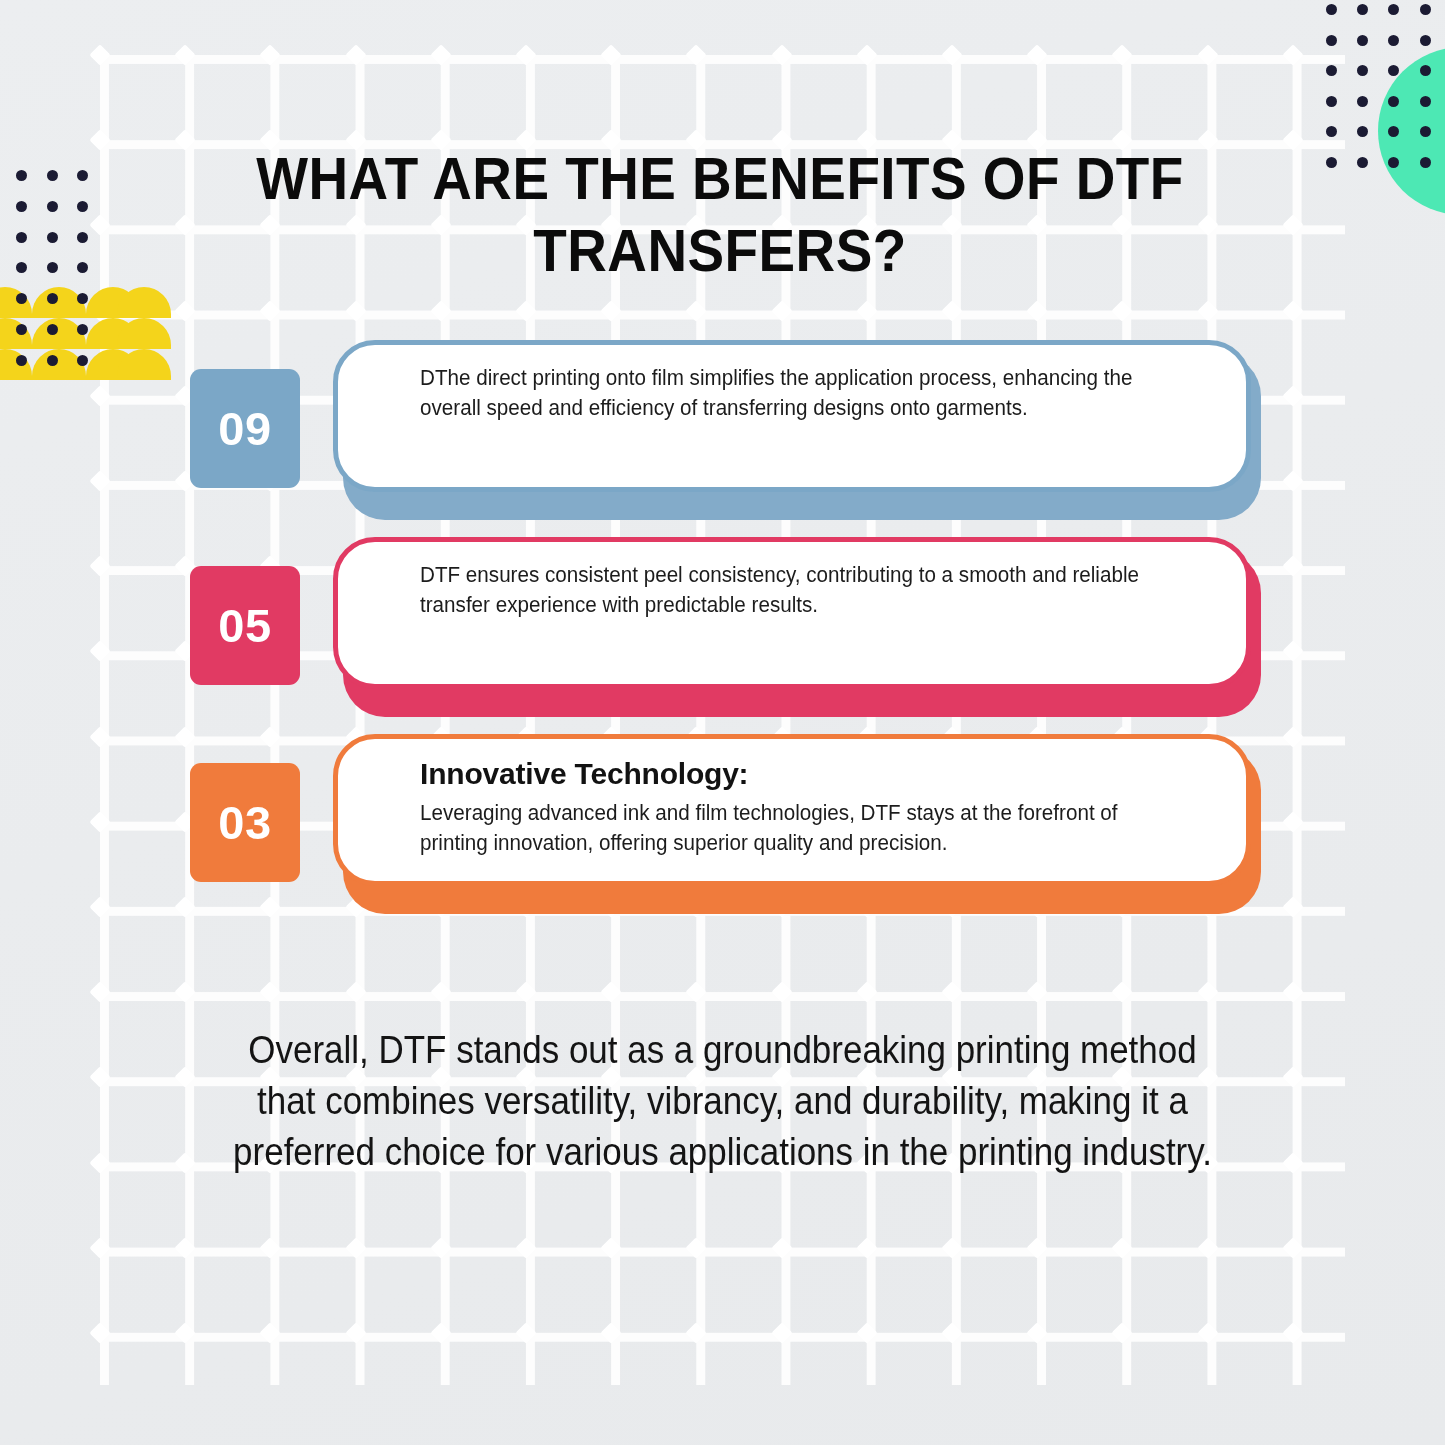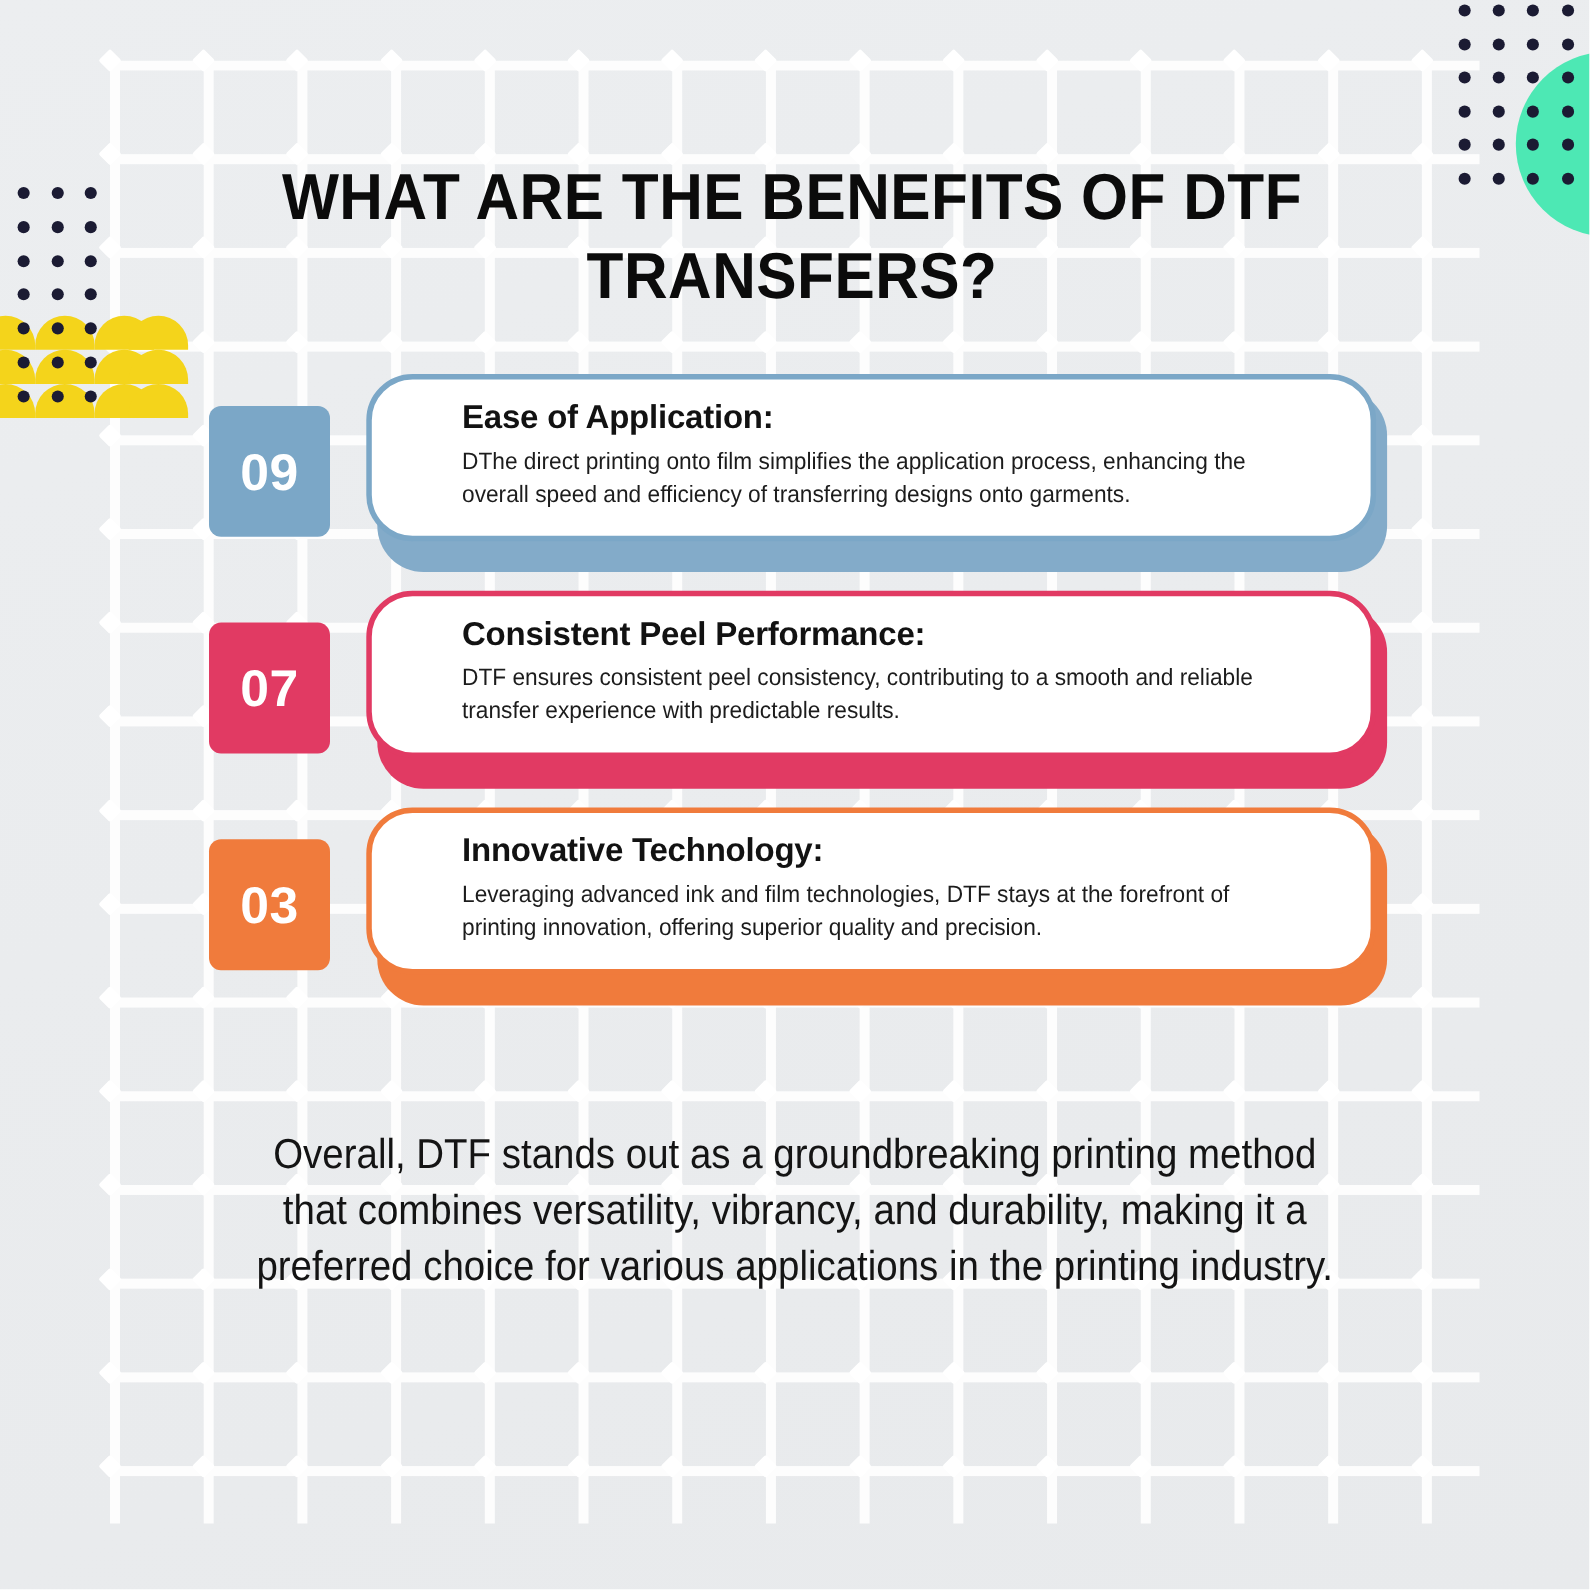--- a/index.html
+++ b/index.html
@@ -484,32 +484,30 @@
       <div class="dot" style="left: 77.2px; top: 354.8px;"></div>
     </div>
 
   <h1 class="title">WHAT ARE THE BENEFITS OF DTF TRANSFERS?</h1>
 
   <div class="row row-06">
     <div class="badge" style="background: rgb(123, 167, 199);">09</div>
     <div class="card-wrap">
       <div class="card-shadow" style="background: rgb(131, 171, 201);"></div>
       <div class="card" style="border-color: rgb(123, 167, 199);">
-        <div class="card-title">Ease of Application:</div>
         <div class="card-body">DThe direct printing onto film simplifies the application process, enhancing the overall speed and efficiency of transferring designs onto garments.</div>
       </div>
     </div>
   </div>
 
   <div class="row row-07">
-    <div class="badge" style="background: rgb(225, 58, 99);">07</div>
+    <div class="badge" style="background: rgb(225, 58, 99);">05</div>
     <div class="card-wrap">
       <div class="card-shadow" style="background: rgb(225, 58, 99);"></div>
       <div class="card" style="border-color: rgb(225, 58, 99);">
-        <div class="card-title">Consistent Peel Performance:</div>
         <div class="card-body">DTF ensures consistent peel consistency, contributing to a smooth and reliable transfer experience with predictable results.</div>
       </div>
     </div>
   </div>
 
   <div class="row row-08">
     <div class="badge" style="background: rgb(240, 123, 60);">03</div>
     <div class="card-wrap">
       <div class="card-shadow" style="background: rgb(240, 123, 60);"></div>
       <div class="card" style="border-color: rgb(240, 123, 60);">

